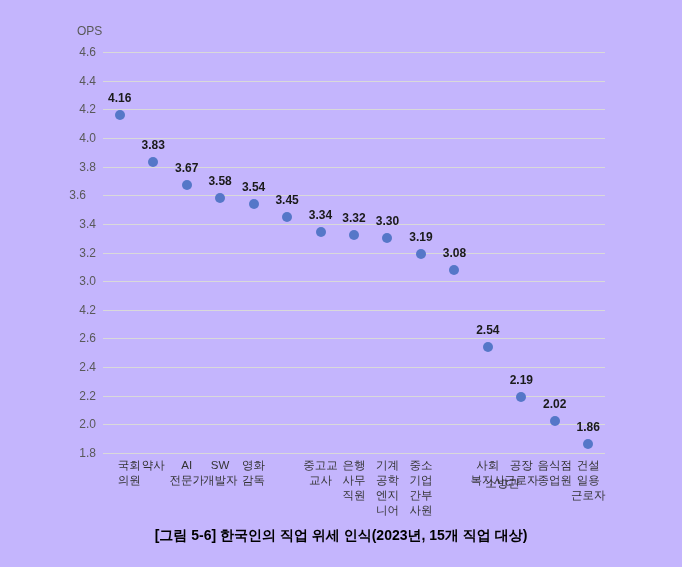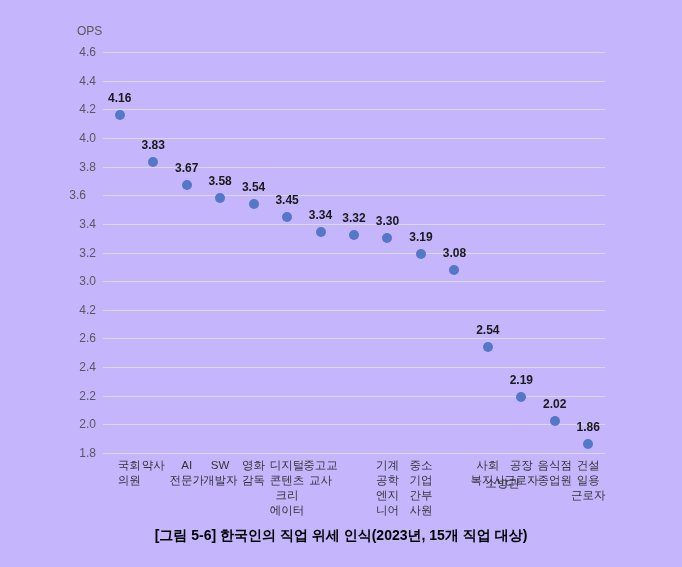--- a/index.html
+++ b/index.html
@@ -150,26 +150,25 @@
     <div class="y-tick" style="left: 58px; top: 447px; color: rgb(89, 89, 89);">1.8</div>
     <div class="x-label" style="left: 98.7333px; top: 458px; text-align: right;">국회
 의원</div>
     <div class="x-label" style="left: 132.2px; top: 458px;">약사</div>
     <div class="x-label" style="left: 165.667px; top: 458px;">AI
 전문가</div>
     <div class="x-label" style="left: 199.133px; top: 458px;">SW
 개발자</div>
     <div class="x-label" style="left: 232.6px; top: 458px;">영화
 감독</div>
-    <div class="x-label" style="left: 266.067px; top: 458px;">디지털
-콘텐츠
-크리
-에이터</div>
     <div class="x-label" style="left: 299.533px; top: 458px;">중고교
 교사</div>
+    <div class="x-label" style="left: 333px; top: 458px;">은행
+사무
+직원</div>
     <div class="x-label" style="left: 366.467px; top: 458px;">기계
 공학
 엔지
 니어</div>
     <div class="x-label" style="left: 399.933px; top: 458px;">중소
 기업
 간부
 사원</div>
     <div class="x-label" style="left: 433.4px; top: 476px; margin-left: 48px;">소방관</div>
     <div class="x-label" style="left: 466.867px; top: 458px;">사회

